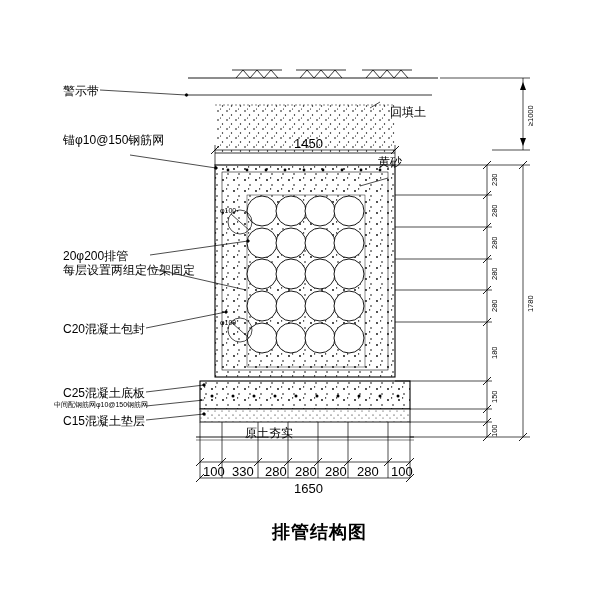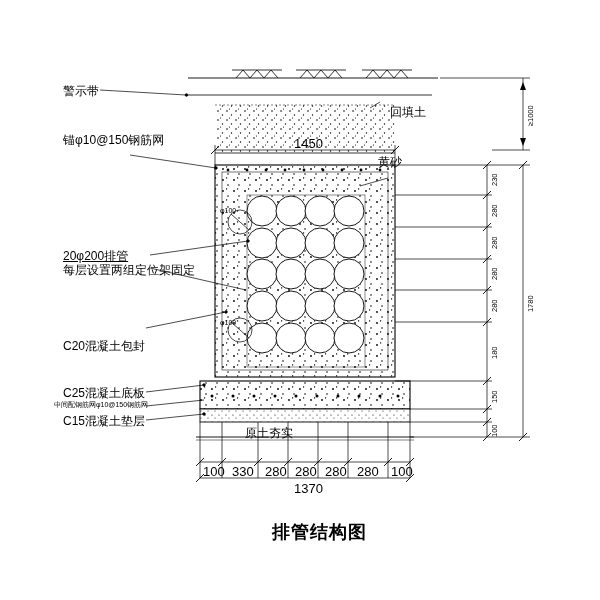--- a/index.html
+++ b/index.html
@@ -281,43 +281,43 @@
       <line x1="440" y1="78" x2="530" y2="78"></line>
       <line x1="523" y1="78" x2="523" y2="150"></line>
       <line x1="492" y1="150" x2="530" y2="150"></line>
       <path d="M523 82 L520 90 L526 90 z" fill="#000" stroke="none"></path>
       <path d="M523 146 L520 138 L526 138 z" fill="#000" stroke="none"></path>
     </g>
   </svg>
 
   <div class="lbl" style="left:63px; top:85px;">警示带</div>
   <div class="lbl" style="left:63px; top:134px;">锚φ10@150钢筋网</div>
-  <div class="lbl" style="left:63px; top:250px;text-decoration:underline;">20φ200排管</div>
+  <div class="lbl" style="left:63px; top:250px;">20φ200排管</div>
   <div class="lbl" style="left:63px; top:264px;">每层设置两组定位架固定</div>
-  <div class="lbl" style="left:63px; top:340px;">C20混凝土包封</div>
+  <div class="lbl" style="left:63px; top:323px;">C20混凝土包封</div>
   <div class="lbl" style="left:63px; top:387px;">C25混凝土底板</div>
   <div class="lbl lbl-sm" style="left:54px; top:401px;">中间配钢筋网φ10@150钢筋网</div>
   <div class="lbl" style="left:63px; top:415px;">C15混凝土垫层</div>
 
   <div class="lbl" style="left:384px; top:106px;padding-left:6px;">回填土</div>
   <div class="lbl" style="left:378px; top:156px;">黄砂</div>
   <div class="lbl" style="left:245px; top:427px;font-family:Liberation Serif, serif;">原土夯实</div>
   <div class="lbl lbl-sm" style="left:220px; top:207px;">φ100</div>
   <div class="lbl lbl-sm" style="left:220px; top:319px;">φ100</div>
 
   <div class="dim" style="left:294px; top:137px;">1450</div>
 
   <div class="dim" style="left:203px; top:465px;">100</div>
   <div class="dim" style="left:232px; top:465px;">330</div>
   <div class="dim" style="left:265px; top:465px;">280</div>
   <div class="dim" style="left:295px; top:465px;">280</div>
   <div class="dim" style="left:325px; top:465px;">280</div>
   <div class="dim" style="left:357px; top:465px;">280</div>
   <div class="dim" style="left:391px; top:465px;">100</div>
-  <div class="dim" style="left:294px; top:482px;">1370</div>
+  <div class="dim" style="left:294px; top:482px;">1650</div>
 
   <div class="dim-v" style="left:488px; top:176px; transform: rotate(-90deg);">230</div>
   <div class="dim-v" style="left:488px; top:207px; transform: rotate(-90deg);">280</div>
   <div class="dim-v" style="left:488px; top:239px; transform: rotate(-90deg);">280</div>
   <div class="dim-v" style="left:488px; top:270px; transform: rotate(-90deg);">280</div>
   <div class="dim-v" style="left:488px; top:302px; transform: rotate(-90deg);">280</div>
   <div class="dim-v" style="left:488px; top:349px; transform: rotate(-90deg);">180</div>
   <div class="dim-v" style="left:488px; top:393px; transform: rotate(-90deg);">150</div>
   <div class="dim-v" style="left:488px; top:427px; transform: rotate(-90deg);">100</div>
   <div class="dim-v" style="left:522px; top:300px; transform: rotate(-90deg);">1780</div>

